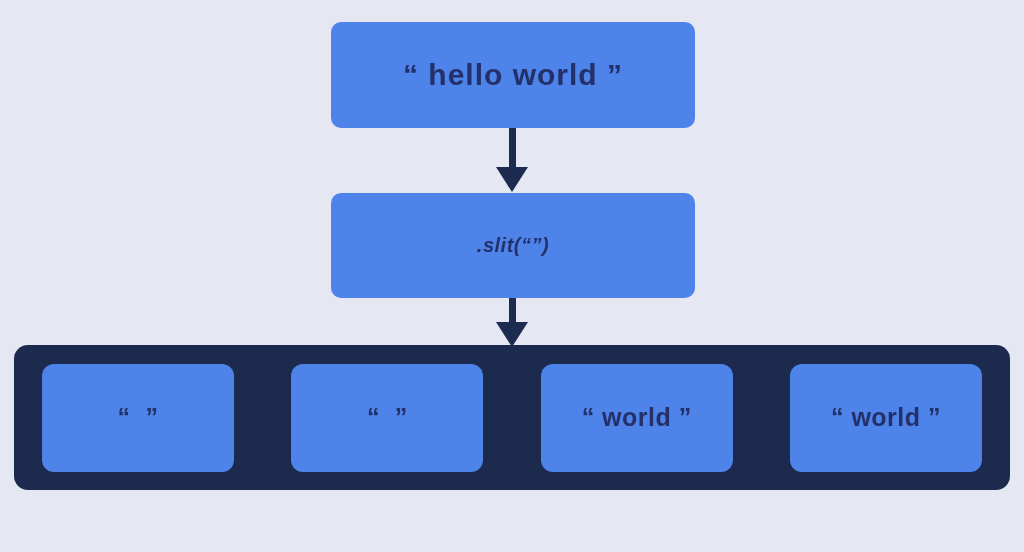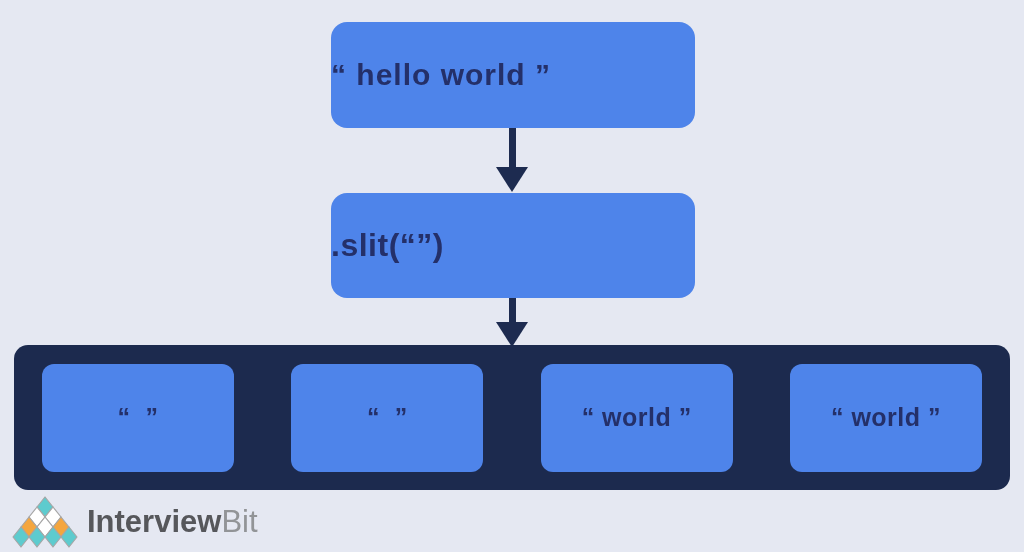--- a/index.html
+++ b/index.html
@@ -1,30 +1,30 @@
 <!DOCTYPE html>
 <html><head>
 <meta charset="utf-8">
 <style>
   html,body{margin:0;padding:0;background:#e5e8f2;}
   .canvas{
     position:relative;width:1024px;height:552px;overflow:hidden;
     background:#e5e8f2;font-family:"Liberation Sans",sans-serif;
   }
   .bluebox{
-    position:absolute;background:#4e84ea;border-radius:16px;
-    display:flex;align-items:center;justify-content:flex-start;
+    position:absolute;background:#4e84ea;border-radius:10px;
+    display:flex;align-items:center;justify-content:center;
   }
   .box-label{
     color:#243069;font-weight:bold;white-space:pre;letter-spacing:1px;
   }
   .top-box{left:331px;top:22px;width:364px;height:106px;}
   .top-box .box-label{font-size:30px;}
   .mid-box{left:331px;top:193px;width:364px;height:105px;}
-  .mid-box .box-label{font-size:32px;letter-spacing:0.5px;}
+  .mid-box .box-label{font-size:20px;letter-spacing:0.5px;font-style:italic;}
   .arrow{position:absolute;width:32px;display:flex;flex-direction:column;align-items:center;}
   .arrow-shaft{width:7px;background:#1d2b50;}
   .arrow-head{width:0;height:0;border-left:16px solid transparent;border-right:16px solid transparent;border-top:25px solid #1d2b50;}
   .arrow1{left:496px;top:128px;}
   .arrow1 .arrow-shaft{height:39px;}
   .arrow2{left:496px;top:298px;}
   .arrow2 .arrow-shaft{height:24px;}
   .result-container{
     position:absolute;left:14px;top:345px;width:996px;height:145px;
     background:#1c2a4e;border-radius:14px;box-sizing:border-box;
@@ -73,31 +73,14 @@
       <span class="box-label">“  ”</span>
     </div>
     <div class="result-box">
       <span class="box-label">“ world ”</span>
     </div>
     <div class="result-box">
       <span class="box-label">“ world ”</span>
     </div>
   </div>
 
-  <div class="logo">
-    <svg viewBox="0 0 66 52" xmlns="http://www.w3.org/2000/svg">
-      <g stroke="#a6a6a6" stroke-width="1.2" stroke-linejoin="round">
-        <path d="M33 1 L41 11 L33 21 L25 11 Z" fill="#5dcbce"></path>
-        <path d="M25 11 L33 21 L25 31 L17 21 Z" fill="#ffffff"></path>
-        <path d="M41 11 L49 21 L41 31 L33 21 Z" fill="#ffffff"></path>
-        <path d="M17 21 L25 31 L17 41 L9 31 Z" fill="#f4a63f"></path>
-        <path d="M33 21 L41 31 L33 41 L25 31 Z" fill="#ffffff"></path>
-        <path d="M49 21 L57 31 L49 41 L41 31 Z" fill="#f4a63f"></path>
-        <path d="M9 31 L17 41 L9 51 L1 41 Z" fill="#5dcbce"></path>
-        <path d="M25 31 L33 41 L25 51 L17 41 Z" fill="#5dcbce"></path>
-        <path d="M41 31 L49 41 L41 51 L33 41 Z" fill="#5dcbce"></path>
-        <path d="M57 31 L65 41 L57 51 L49 41 Z" fill="#5dcbce"></path>
-      </g>
-    </svg>
-    <span class="logo-text"><span class="logo-bold">Interview</span><span class="logo-light">Bit</span></span>
-  </div>
 
 </div>
 
 </body></html>

